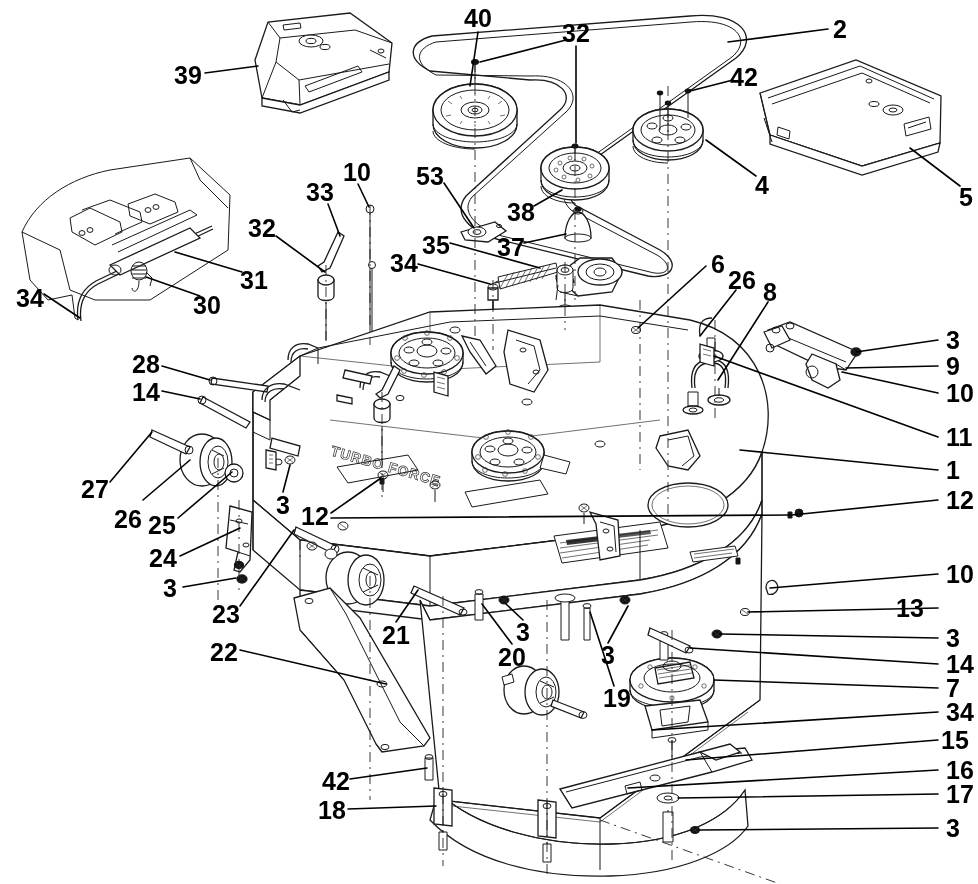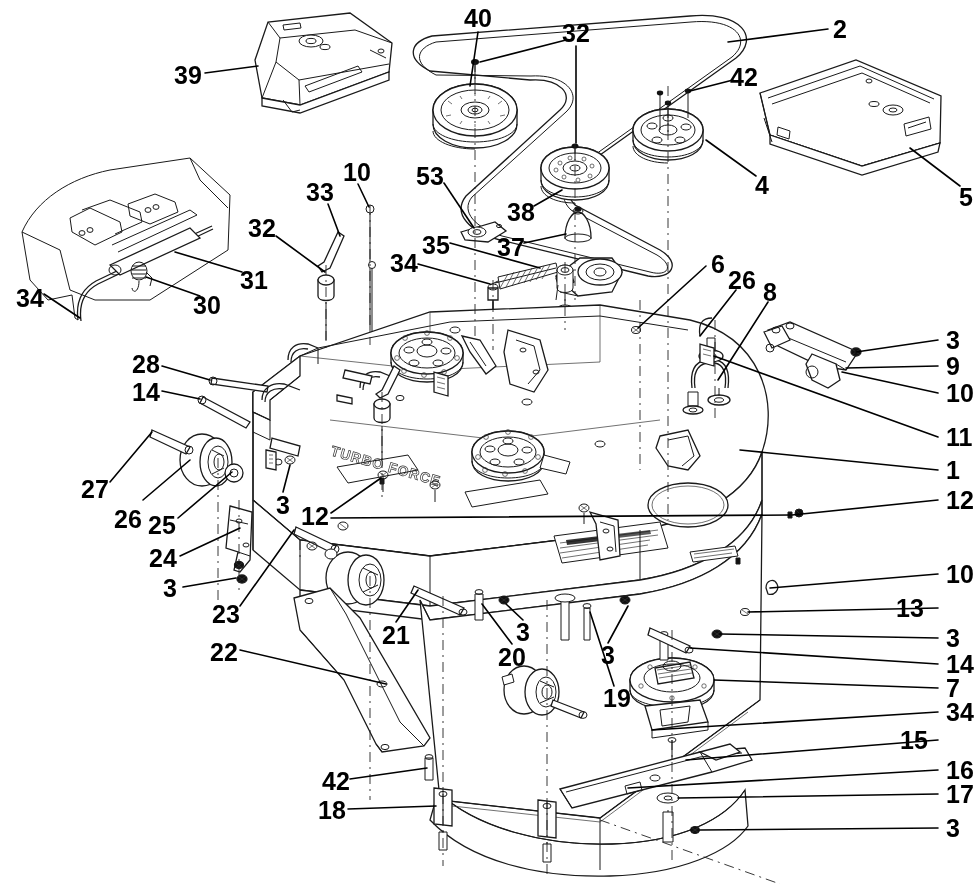--- a/index.html
+++ b/index.html
@@ -741,21 +741,21 @@
   <div class="callout l" style="left:946px;top:393px">10</div>
   <div class="callout l" style="left:946px;top:437px">11</div>
   <div class="callout l" style="left:946px;top:470px">1</div>
   <div class="callout l" style="left:946px;top:500px">12</div>
   <div class="callout l" style="left:946px;top:574px">10</div>
   <div class="callout l" style="left:896px;top:608px">13</div>
   <div class="callout l" style="left:946px;top:638px">3</div>
   <div class="callout l" style="left:946px;top:664px">14</div>
   <div class="callout l" style="left:946px;top:688px">7</div>
   <div class="callout l" style="left:946px;top:712px">34</div>
-  <div class="callout l" style="left:900px;top:740px">15</div>
+  <div class="callout l" style="left:941px;top:740px">15</div>
   <div class="callout l" style="left:946px;top:770px">16</div>
   <div class="callout l" style="left:946px;top:794px">17</div>
   <div class="callout l" style="left:946px;top:828px">3</div>
 
   <div class="callout c" style="left:95px;top:489px">27</div>
   <div class="callout c" style="left:128px;top:519px">26</div>
   <div class="callout c" style="left:162px;top:525px">25</div>
   <div class="callout c" style="left:163px;top:558px">24</div>
   <div class="callout c" style="left:170px;top:588px">3</div>
   <div class="callout c" style="left:226px;top:614px">23</div>

